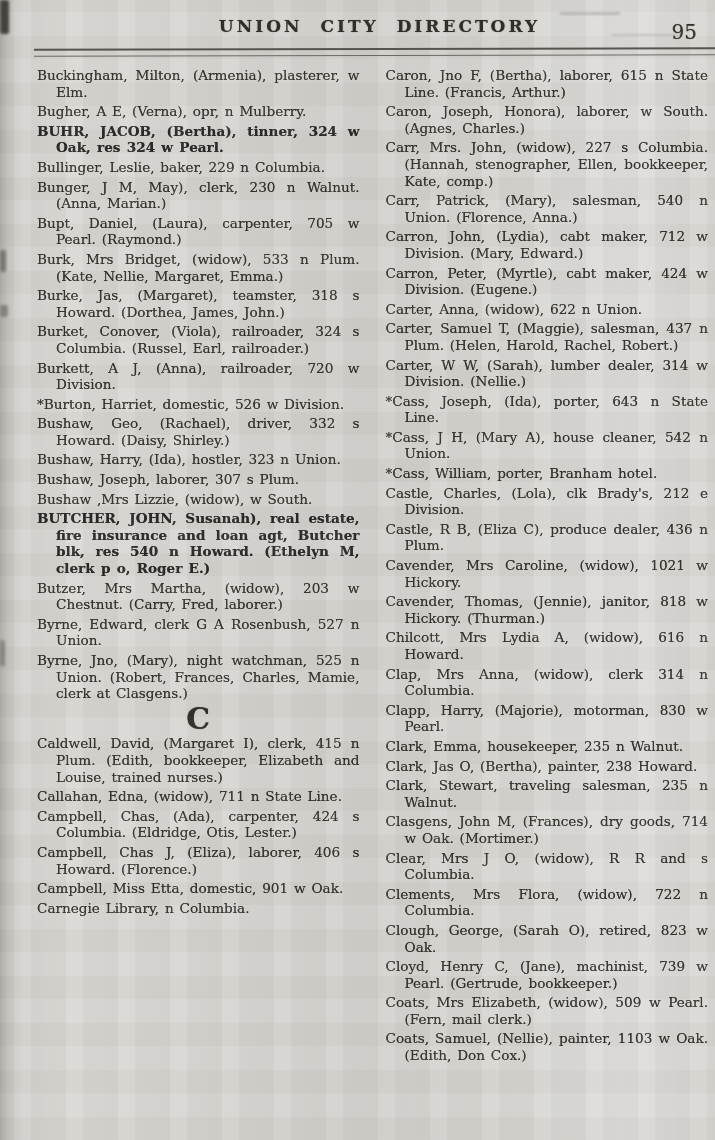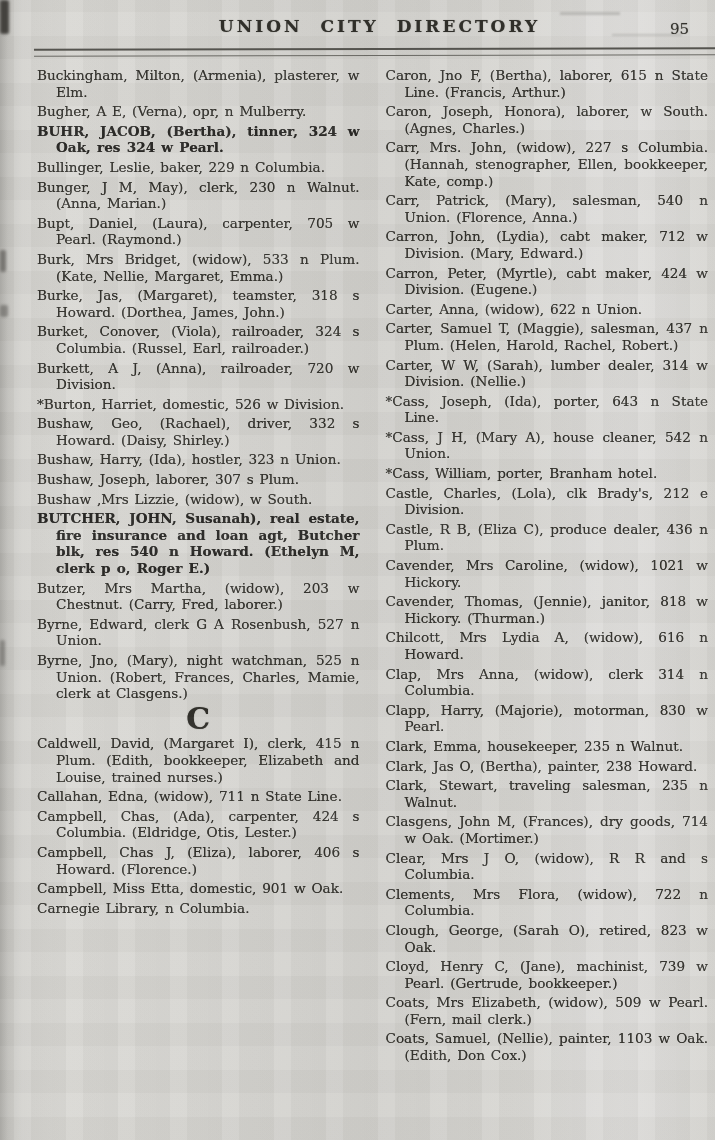--- a/index.html
+++ b/index.html
@@ -29,22 +29,22 @@
     position:relative;height:44px;
     display:flex;align-items:flex-end;
   }
   .title{
     position:absolute;left:0;right:0;top:16px;text-align:center;
     font-size:17px;font-weight:bold;letter-spacing:3px;word-spacing:9px;
     color:#302f2a;text-shadow:0 0 1px rgba(48,47,42,.55);
     padding-left:44px;
   }
   .pageno{
-    position:absolute;right:26px;top:20px;
-    font-size:15px;color:#34332e;text-shadow:0 0 1px rgba(48,47,42,.5);margin-left:28px;
+    position:absolute;right:18px;top:20px;
+    font-size:20px;color:#34332e;text-shadow:0 0 1px rgba(48,47,42,.5);margin-left:28px;
   }
   .rule{
     margin:4px 0 0 34px;height:5px;
     border-top:2px solid #55544f;border-bottom:1px solid #6a6964;
     transform:rotate(-0.12deg);
   }
   .columns{
     display:grid;grid-template-columns:1fr 1fr;column-gap:26px;
     padding:11px 7px 0 37px;
   }

